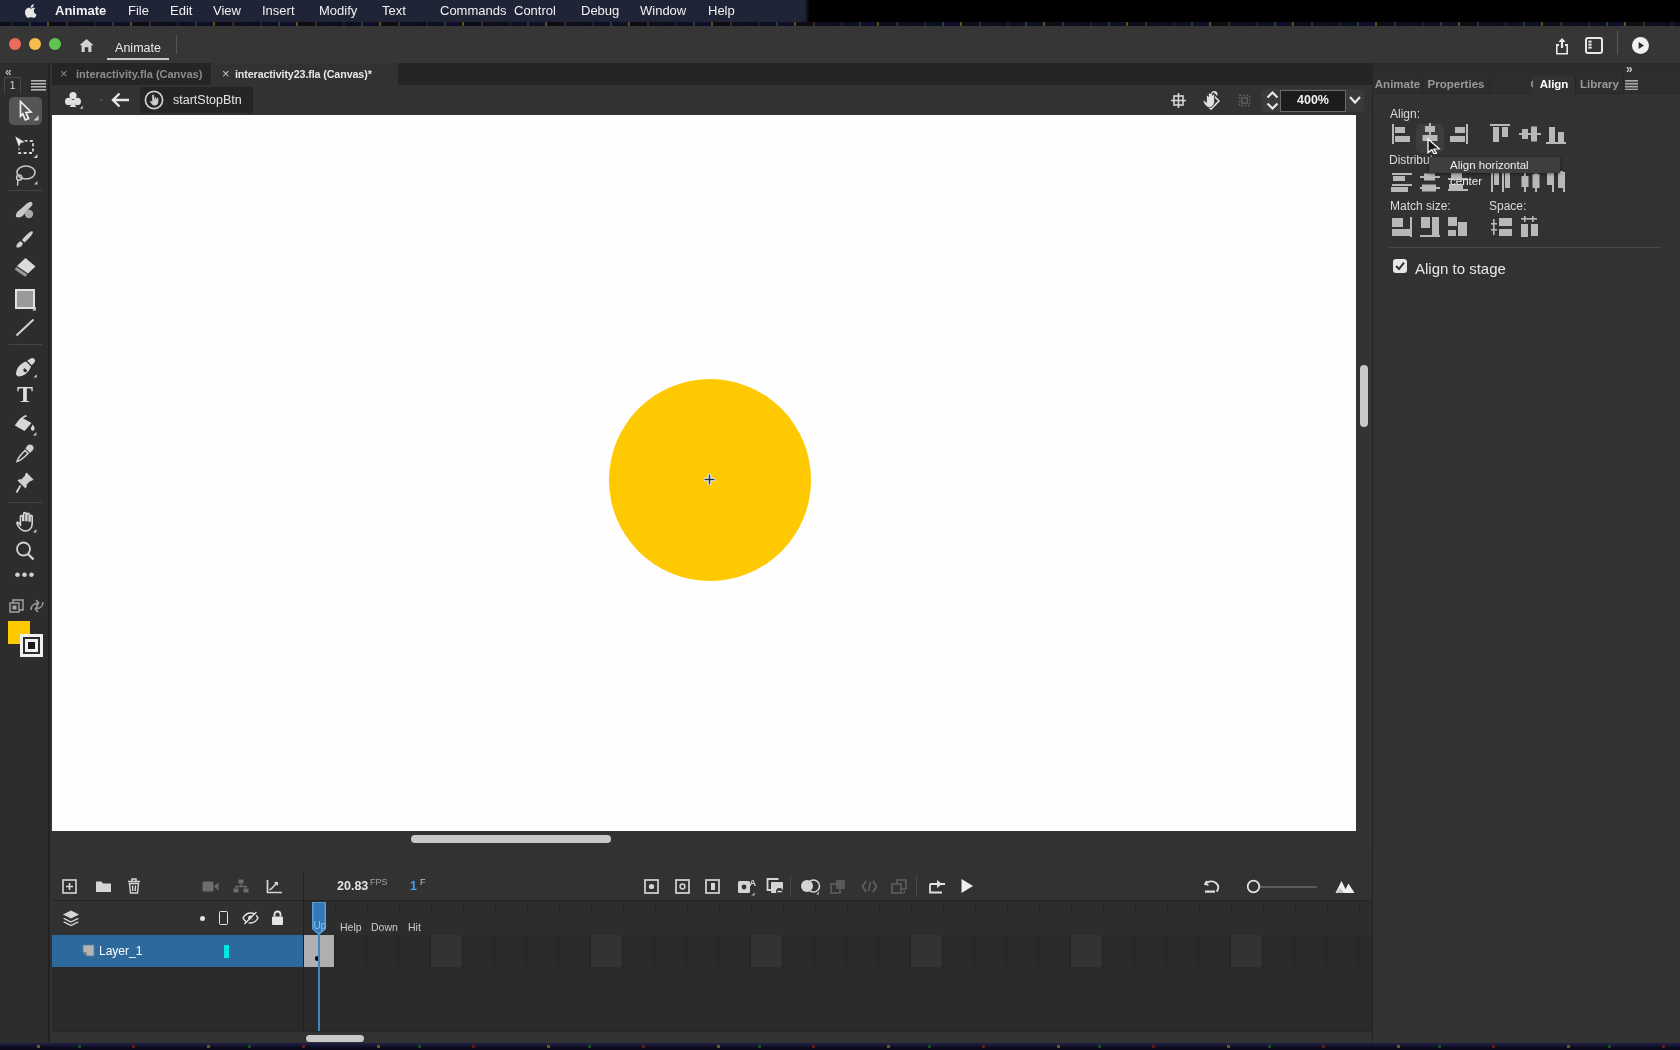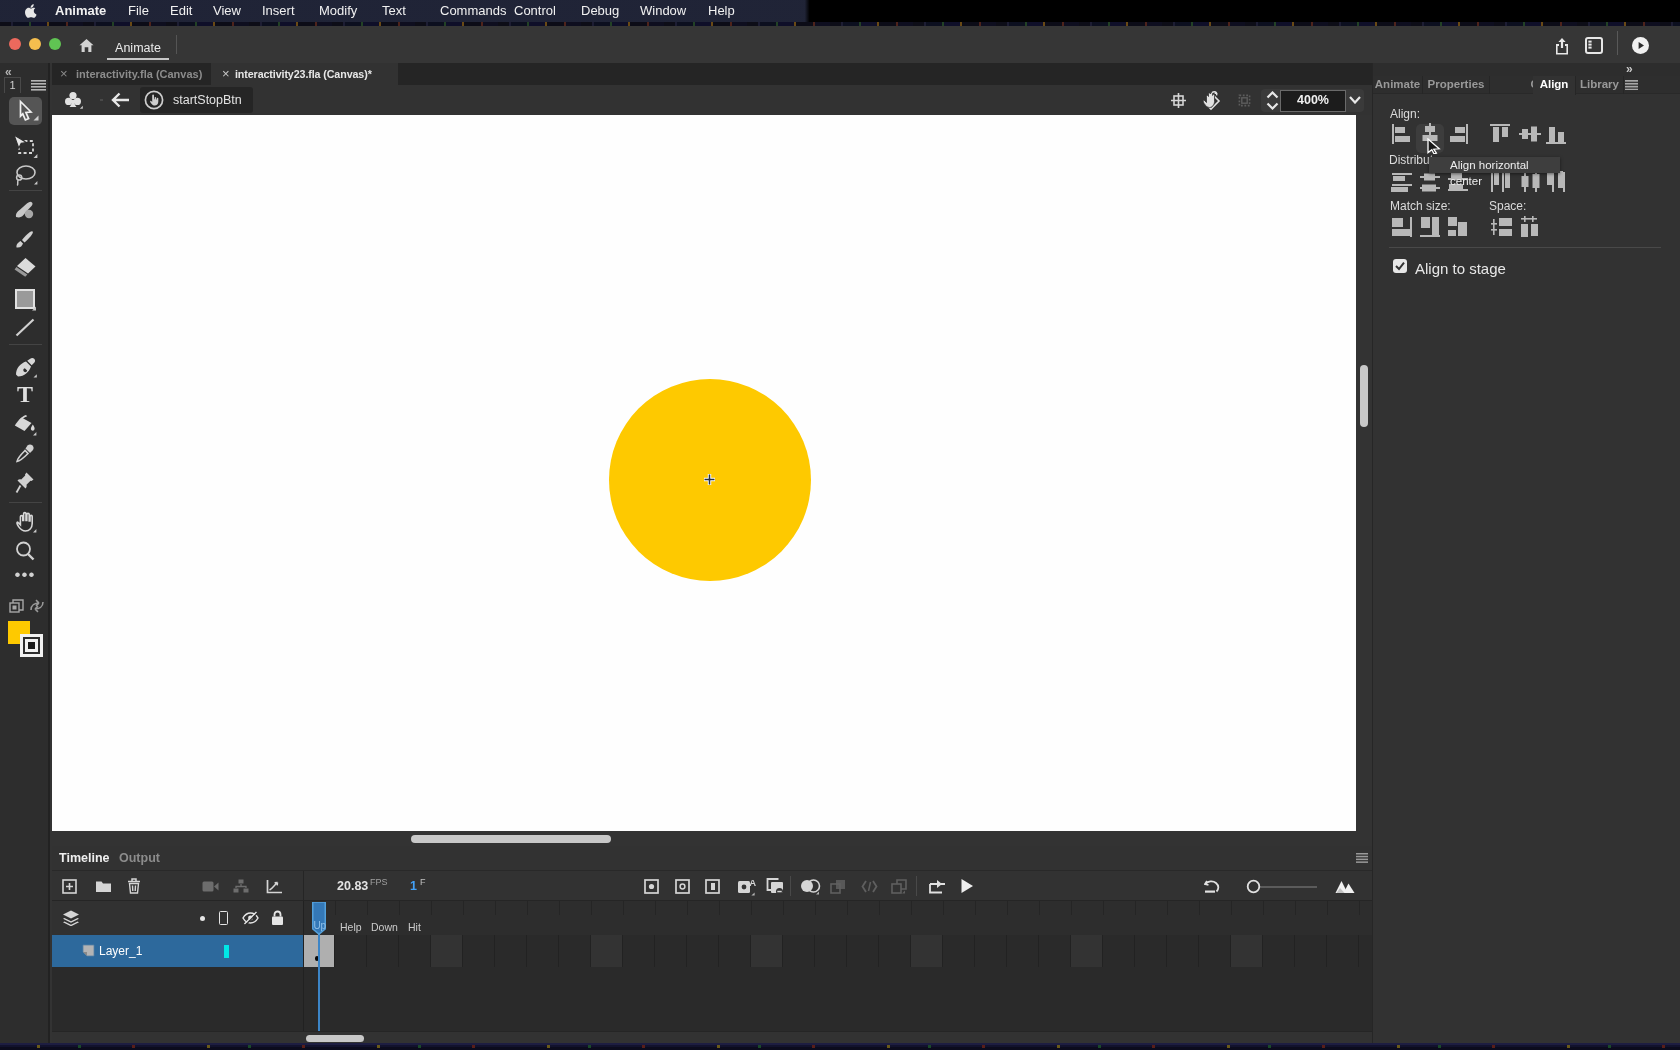--- a/index.html
+++ b/index.html
@@ -263,32 +263,20 @@
   <div class="abs" style="left:557px;top:264px;width:202px;height:202px;border-radius:50%;background:#ffca00;"></div>
   <svg class="abs" style="left:651px;top:358px;" width="13" height="13" viewBox="0 0 13 13">
     <path d="M6.5 1 L6.5 12 M1 6.5 L12 6.5" stroke="#ffffff" stroke-width="3.4"></path>
     <path d="M6.5 1.5 L6.5 11.5 M1.5 6.5 L11.5 6.5" stroke="#2b3442" stroke-width="1.5"></path>
   </svg>
 </div>
 
 <div class="abs" style="left:411px;top:834.5px;width:200px;height:8px;background:#c9c9c9;border-radius:4px;"></div>
 <div class="abs" style="left:1360px;top:365px;width:8px;height:62px;background:#c9c9c9;border-radius:4px;"></div>
 <div id="timeline">
-  <div class="abs" style="left:0;top:0;width:1321px;height:25px;border-bottom:1px solid #2a2a2a;">
-    <span class="abs" style="left:7px;top:5px;color:#f0f0f0;font-size:12.5px;font-weight:bold;">Timeline</span>
-    <span class="abs" style="left:67px;top:5px;color:#8d8d8d;font-size:12.5px;font-weight:bold;">Output</span>
-    <svg class="abs" style="left:1304px;top:7px;" width="12" height="10" viewBox="0 0 12 10">
-      <g fill="#9a9a9a">
-            <rect y="0" width="12" height="1.5"></rect>
-            <rect y="2.8" width="12" height="1.5"></rect>
-            <rect y="5.6" width="12" height="1.5"></rect>
-            <rect y="8.4" width="12" height="1.5"></rect>
-          </g>
-    </svg>
-  </div>
 
   <div class="abs" style="left:0;top:25px;width:1321px;height:30px;border-bottom:1px solid #262626;">
     <svg class="abs" style="left:10px;top:8px;" width="15" height="15" viewBox="0 0 15 15">
       <rect x="1" y="1" width="13" height="13" fill="none" stroke="#d6d6d6" stroke-width="1.6"></rect>
       <path d="M7.5 4 L7.5 11 M4 7.5 L11 7.5" stroke="#d6d6d6" stroke-width="1.6"></path>
     </svg>
     <svg class="abs" style="left:43px;top:9px;" width="17" height="13" viewBox="0 0 17 13">
       <path d="M1 12 L1 1.5 L6.5 1.5 L8 3.5 L16 3.5 L16 12 Z" fill="#d6d6d6"></path>
     </svg>
     <svg class="abs" style="left:75px;top:7px;" width="14" height="16" viewBox="0 0 14 16">

